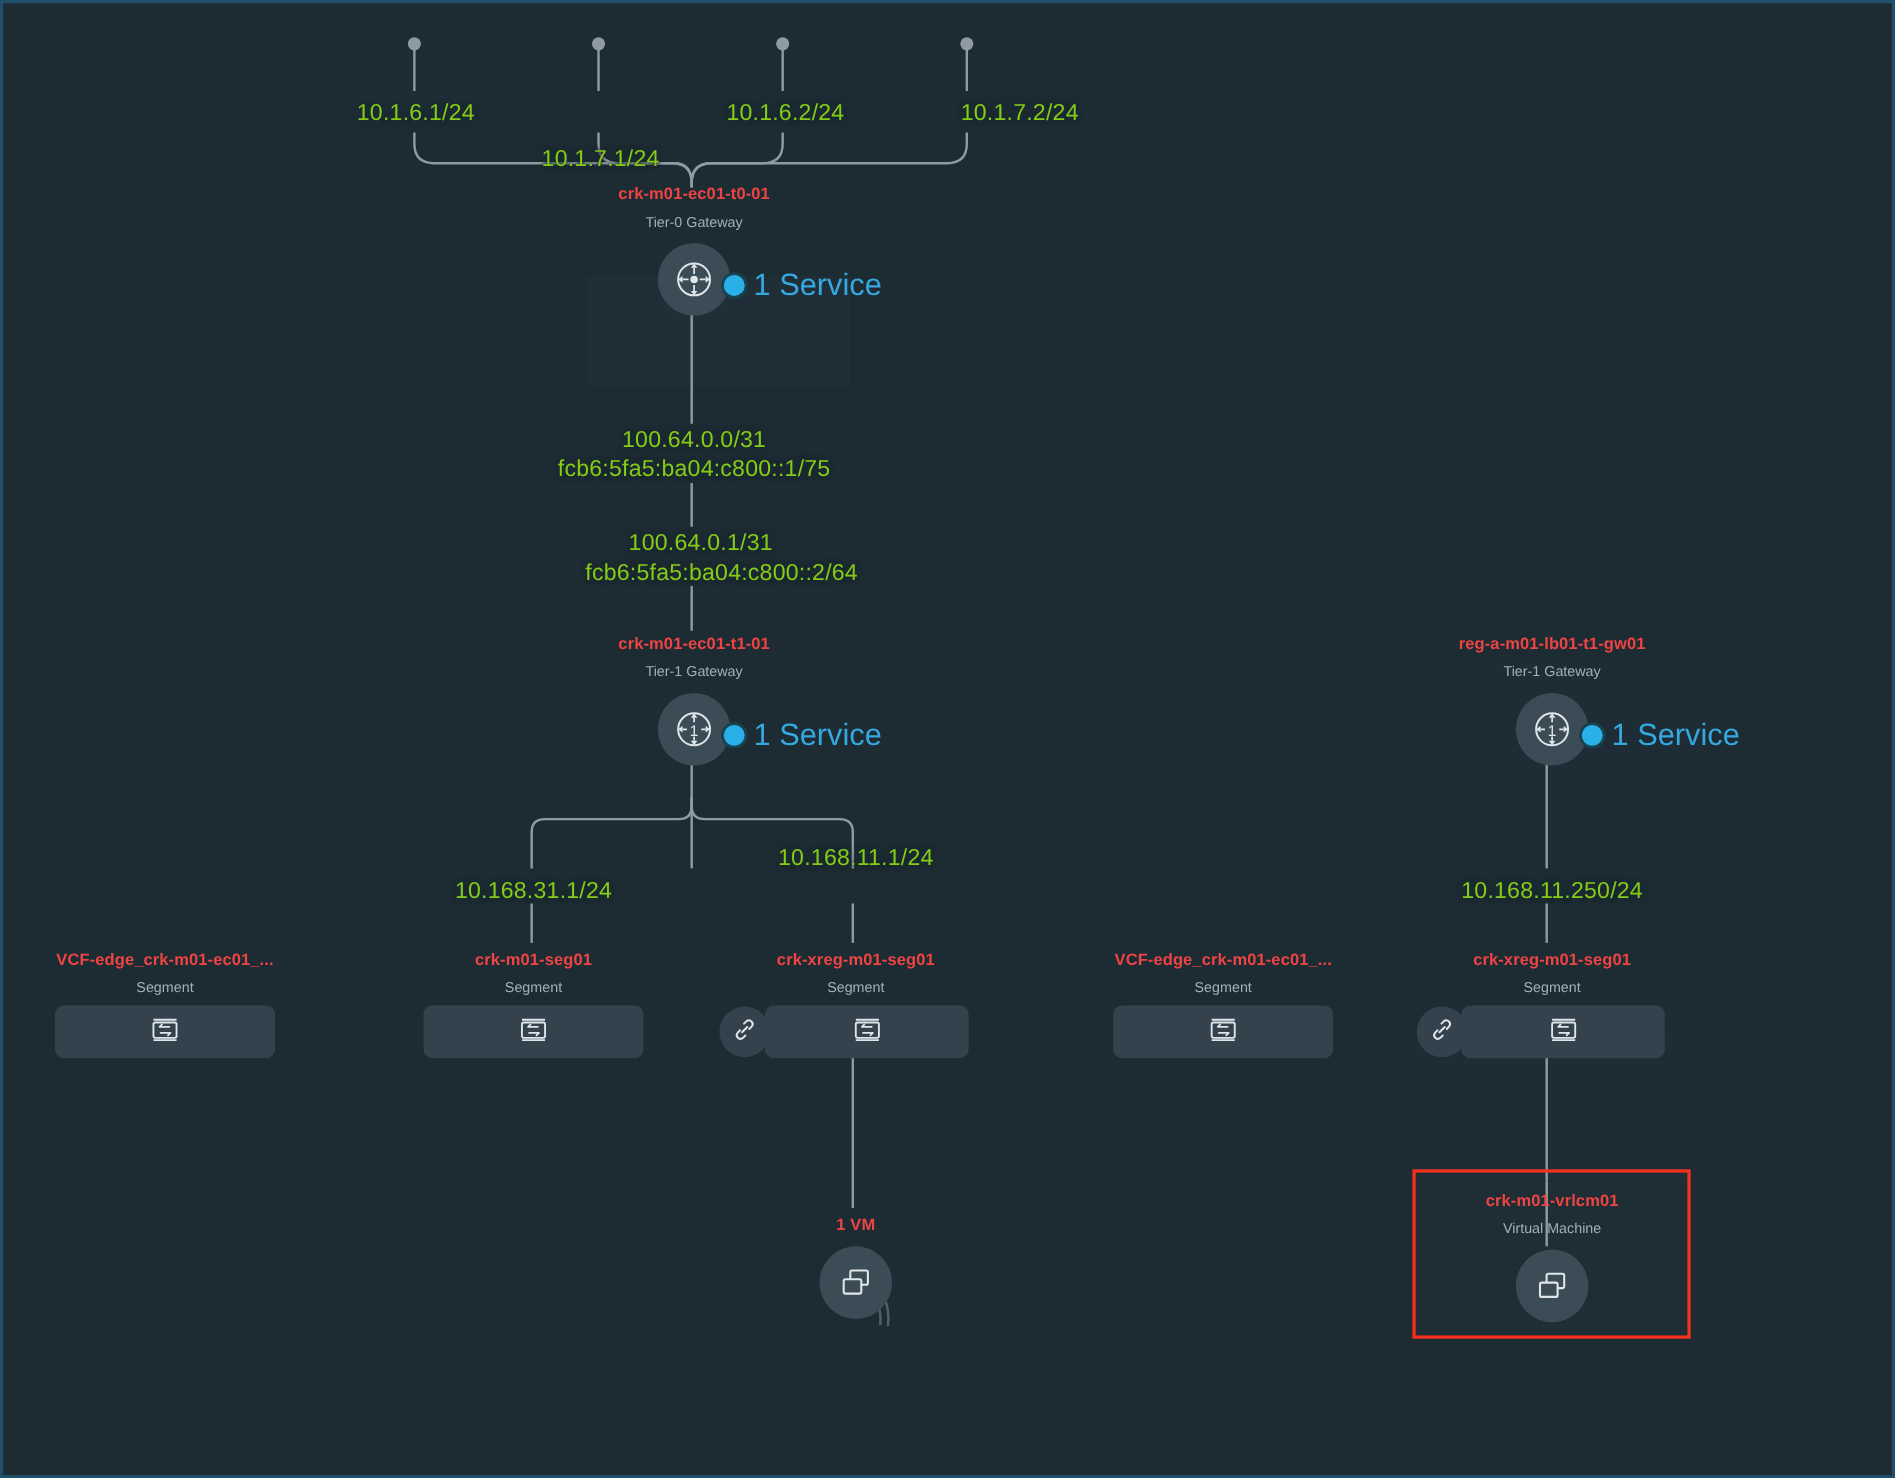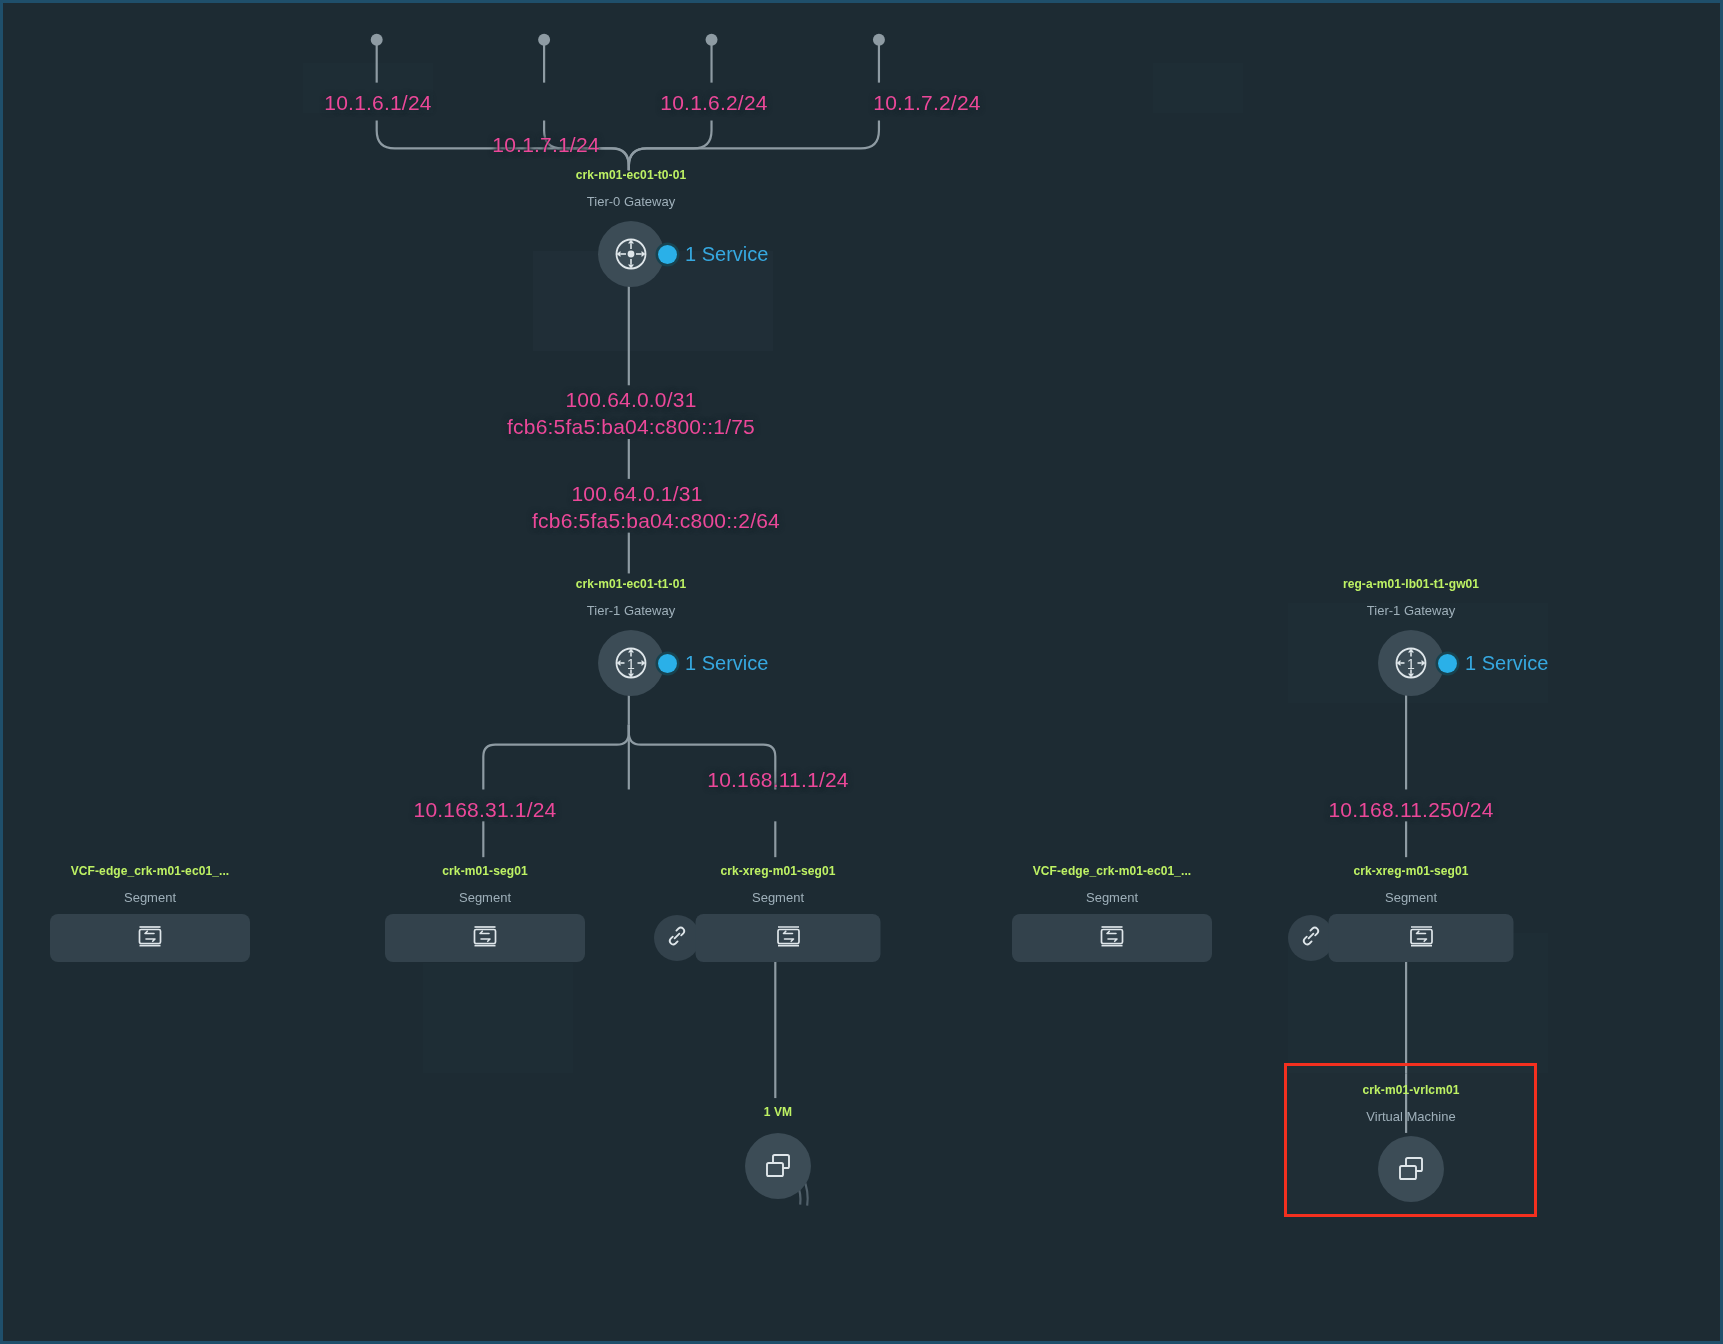--- a/index.html
+++ b/index.html
@@ -37,31 +37,31 @@
     fill: none;
     stroke: #8e9ba3;
     stroke-width: 2.2;
   }
   .edge-dot {
     fill: #8e9ba3;
   }
   
   .iplabel {
     position: absolute;
-    color: #ec4899;
+    color: #84cc16;
     font-size: 21px;
     letter-spacing: .2px;
     white-space: nowrap;
     transform: translateX(-50%);
     text-shadow: 0 0 6px #1d2b33, 0 0 4px #1d2b33, 0 0 2px #1d2b33;
   }
   .node-title {
     position: absolute;
-    color: #bef264;
-    font-size: 12px;
+    color: #ef4444;
+    font-size: 15px;
     font-weight: bold;
     white-space: nowrap;
     transform: translateX(-50%);
     letter-spacing: .1px;
   }
   .node-sub {
     position: absolute;
     color: #9fb0ba;
     font-size: 13px;
     white-space: nowrap;
@@ -90,21 +90,21 @@
   .service-dot {
     width: 19px;
     height: 19px;
     border-radius: 50%;
     background: #2ab0e8;
     box-shadow: 0 0 0 2.5px #18424f;
     flex: 0 0 auto;
   }
   .service-text {
     color: #36a8e0;
-    font-size: 20px;
+    font-size: 28px;
   }
   
   .seg-pill {
     position: absolute;
     height: 48px;
     border-radius: 8px;
     background: #33424c;
     display: flex;
     align-items: center;
     justify-content: center;

